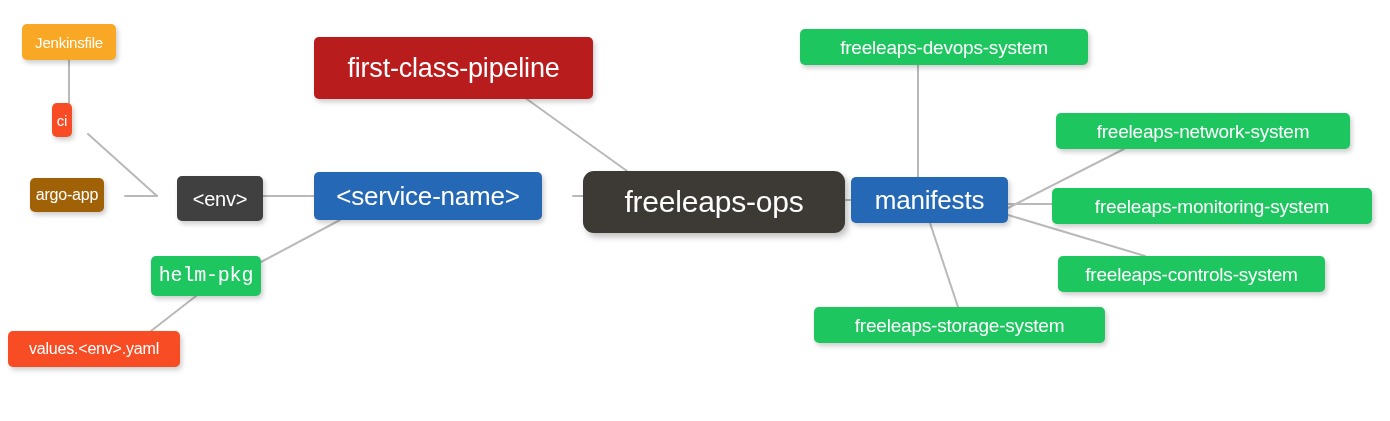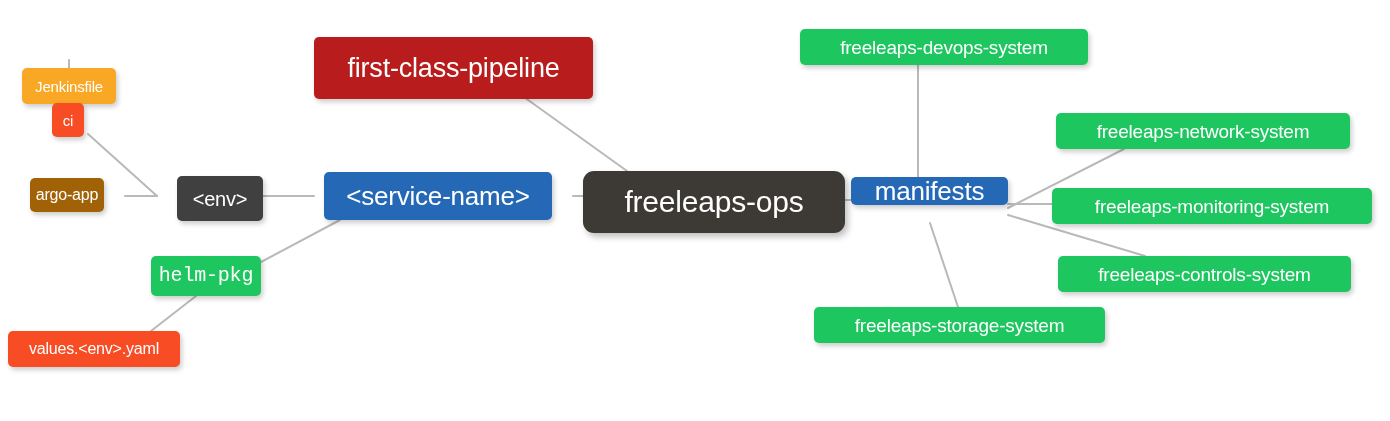--- a/index.html
+++ b/index.html
@@ -73,60 +73,60 @@
         <line class="edge" x1="845" y1="200" x2="851" y2="200" stroke="#b9b9b9"></line>
         <line class="edge" x1="918" y1="177" x2="918" y2="65" stroke="#b9b9b9"></line>
         <line class="edge" x1="1008" y1="208" x2="1124" y2="149" stroke="#b9b9b9"></line>
         <line class="edge" x1="1008" y1="204" x2="1052" y2="204" stroke="#b9b9b9"></line>
         <line class="edge" x1="1008" y1="215" x2="1145" y2="256" stroke="#b9b9b9"></line>
         <line class="edge" x1="930" y1="223" x2="958" y2="307" stroke="#b9b9b9"></line>
       </g>
   </svg>
 
   <div id="nodes-layer">
-      <div class="node" style="left: 22px; top: 24px; width: 94px; height: 36px; background: rgb(249, 168, 37); font-size: 15px; margin-top: 44px;">
+      <div class="node" style="left: 22px; top: 24px; width: 94px; height: 36px; background: rgb(249, 168, 37); font-size: 15px;">
         <span class="node-label">Jenkinsfile</span>
       </div>
-      <div class="node" style="left: 52px; top: 103px; width: 32px; height: 34px; background: rgb(247, 76, 36); font-size: 15px;">
+      <div class="node" style="left: 52px; top: 103px; width: 20px; height: 34px; background: rgb(247, 76, 36); font-size: 15px;">
         <span class="node-label">ci</span>
       </div>
       <div class="node" style="left: 30px; top: 178px; width: 74px; height: 34px; background: #a16207; font-size: 16px;">
         <span class="node-label">argo-app</span>
       </div>
       <div class="node" style="left: 157px; top: 176px; width: 86px; height: 45px; background: #404040; font-size: 20px; margin-left: 20px;">
         <span class="node-label">&lt;env&gt;</span>
       </div>
       <div class="node" style="left: 151px; top: 256px; width: 110px; height: 40px; background: rgb(30, 198, 96); font-size: 20px; font-family: Liberation Mono, monospace;">
         <span class="node-label">helm-pkg</span>
       </div>
       <div class="node" style="left: 8px; top: 331px; width: 172px; height: 36px; background: rgb(247, 76, 36); font-size: 16px;">
         <span class="node-label">values.&lt;env&gt;.yaml</span>
       </div>
       <div class="node" style="left: 314px; top: 37px; width: 279px; height: 62px; background: #b91c1c; font-size: 27px;">
         <span class="node-label">first-class-pipeline</span>
       </div>
-      <div class="node" style="left: 314px; top: 172px; width: 228px; height: 48px; background: rgb(37, 104, 181); font-size: 26px; margin-left: 10px;">
+      <div class="node" style="left: 314px; top: 172px; width: 228px; height: 48px; background: rgb(37, 104, 181); font-size: 26px;">
         <span class="node-label">&lt;service-name&gt;</span>
       </div>
       <div class="node node-root" style="left: 583px; top: 171px; width: 262px; height: 62px; background: rgb(61, 57, 53); font-size: 30px;">
         <span class="node-label">freeleaps-ops</span>
       </div>
-      <div class="node" style="left: 851px; top: 177px; width: 157px; height: 28px; background: rgb(37, 104, 181); font-size: 26px;">
+      <div class="node" style="left: 851px; top: 177px; width: 157px; height: 46px; background: rgb(37, 104, 181); font-size: 26px;">
         <span class="node-label">manifests</span>
       </div>
       <div class="node" style="left: 800px; top: 29px; width: 288px; height: 36px; background: rgb(30, 198, 96); font-size: 19px; text-align: right;">
         <span class="node-label">freeleaps-devops-system</span>
       </div>
       <div class="node" style="left: 1056px; top: 113px; width: 294px; height: 36px; background: rgb(30, 198, 96); font-size: 19px;">
         <span class="node-label">freeleaps-network-system</span>
       </div>
       <div class="node" style="left: 1052px; top: 188px; width: 320px; height: 36px; background: rgb(30, 198, 96); font-size: 19px; text-align: center;">
         <span class="node-label">freeleaps-monitoring-system</span>
       </div>
-      <div class="node" style="left: 1058px; top: 256px; width: 293px; height: 36px; background: rgb(30, 198, 96); font-size: 19px;">
+      <div class="node" style="left: 1058px; top: 256px; width: 267px; height: 36px; background: rgb(30, 198, 96); font-size: 19px;">
         <span class="node-label">freeleaps-controls-system</span>
       </div>
       <div class="node" style="left: 814px; top: 307px; width: 291px; height: 36px; background: rgb(30, 198, 96); font-size: 19px; justify-content: center;">
         <span class="node-label">freeleaps-storage-system</span>
       </div>
     </div>
 
 </div>
 
 </body></html>

